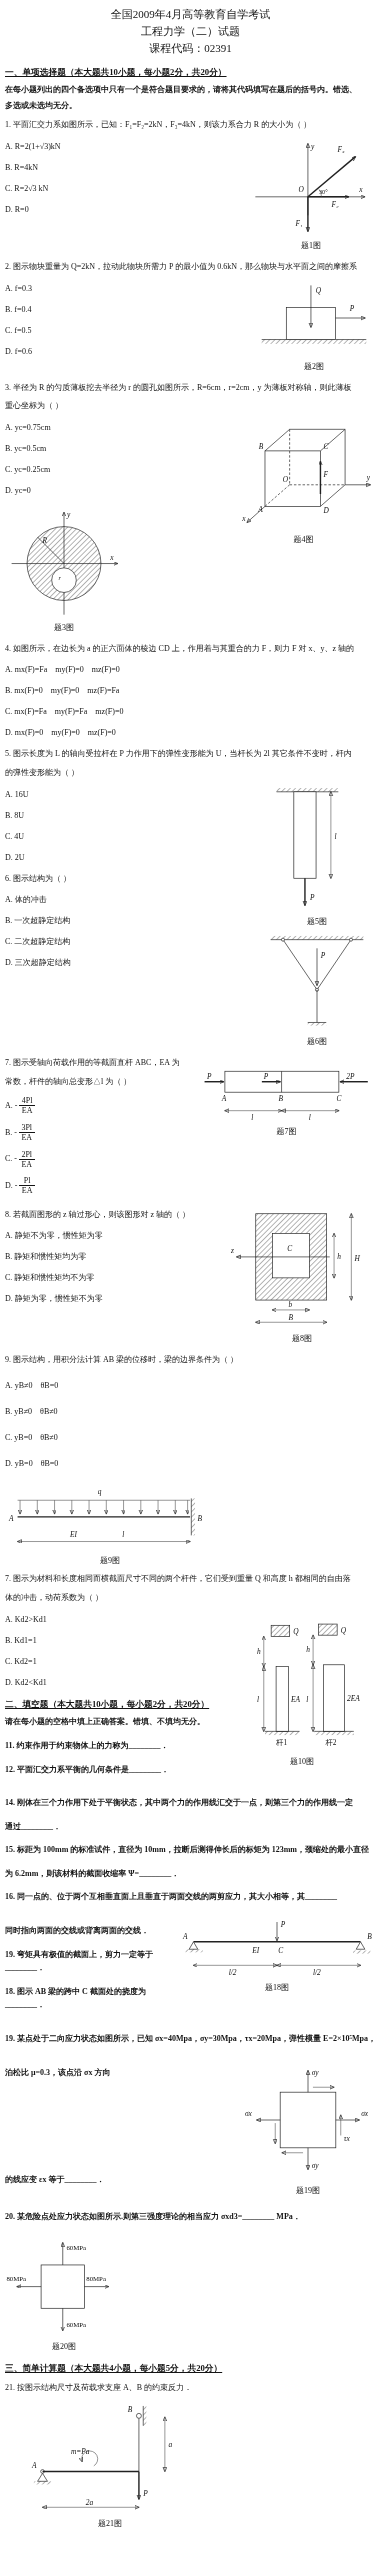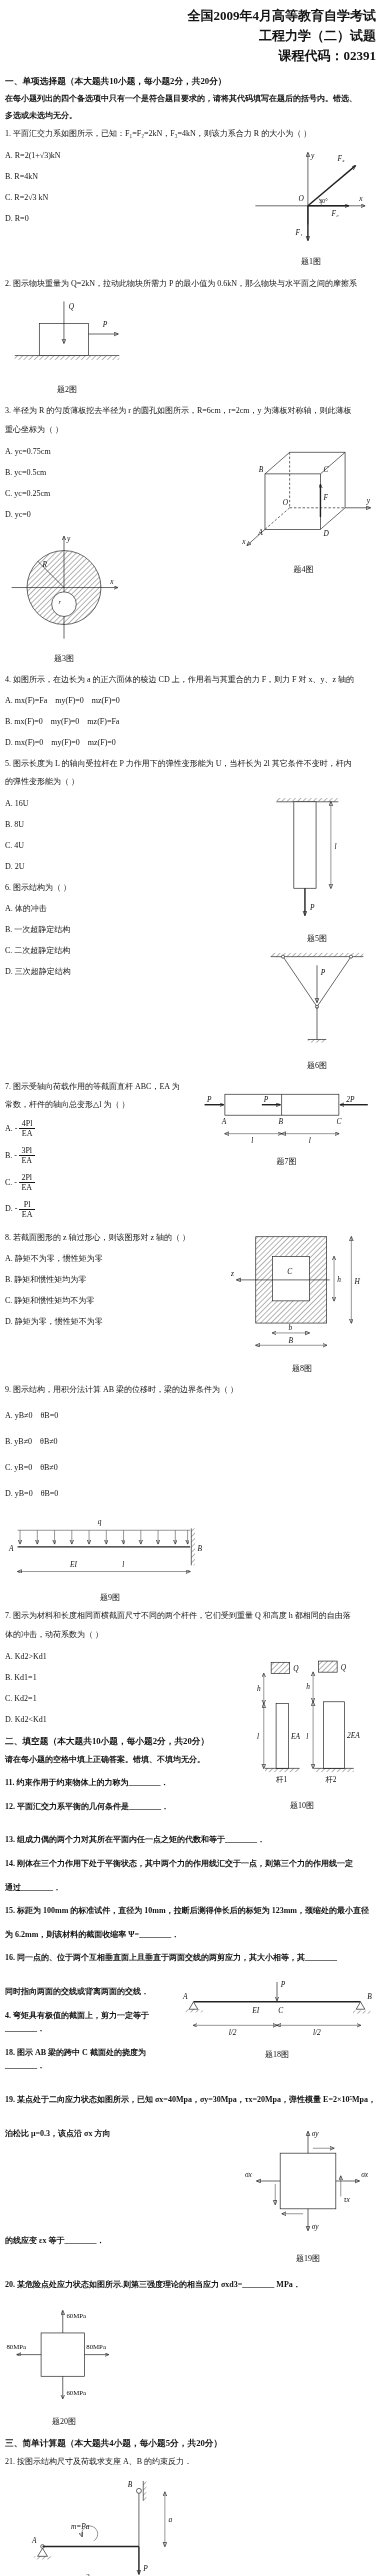--- a/index.html
+++ b/index.html
@@ -1,31 +1,31 @@
 <!DOCTYPE html>
 <html style="font-size:10px"><head>
 <meta charset="utf-8">
 <style>
   html,body{margin:0;padding:0;background:#fff;}
   .page{width:381px;box-sizing:border-box;padding:6.2px 5px 18.6px 5px;
         font-family:"Liberation Serif","DejaVu Serif",serif;font-size:8px;
         line-height:1.7;color:#141414;background:#fff;}
   .center{text-align:center;}
-  .h1{font-weight:bold;font-size:13px;line-height:1.55;text-align:right;}
-  .sec{font-weight:bold;font-size:8.7px;margin:7.4px 0 3.7px;}
+  .h1{font-weight:normal;font-size:11px;line-height:1.55;}
+  .sec{font-weight:bold;font-size:8.7px;margin:7.4px 0 3.7px;text-decoration:underline;}
   .note{font-weight:bold;margin:2.5px 0;}
-  .stem{margin:5px 0 1.2px;}
+  .stem{margin:5px 0 1.2px;font-family:Liberation Serif, serif;}
   .opt{margin:7.4px 0;}
   .optw{margin:12.4px 0;}
   .fill{margin:10px 0;font-weight:bold;}
   .row{display:flex;align-items:flex-start;}
   .col{flex:1 1 auto;min-width:0;}
   .figcol{flex:0 0 auto;}
   .fig{margin:2.5px 0;}
-  .figcap{text-align:center;font-size:8px;margin-top:9px;}
+  .figcap{text-align:center;font-size:8px;margin-top:2px;}
   .frow{display:flex;align-items:center;gap:1.9px;}
   .frac{display:inline-block;vertical-align:middle;text-align:center;line-height:1.15;}
   .frac .num{display:block;border-bottom:0.6px solid #141414;padding:0 2.5px;}
   .frac .den{display:block;padding:0 2.5px;}
   svg{display:block;}
   svg line,svg path,svg rect,svg circle,svg ellipse,svg polygon{stroke:#222;fill:none;stroke-width:1.1;}
   svg .thk{stroke-width:2.3;}
   svg .dim{stroke:#444;stroke-width:0.9;}
   svg .dsh{stroke-dasharray:4 3;}
   svg .ht{fill:url(#hatch);stroke:#222;}
@@ -86,20 +86,26 @@
         <text x="138" y="116">F₂</text>
         <text x="148" y="28">F₃</text>
         <text x="118" y="95" class="sm ni">30°</text>
       </svg>
       <div class="figcap">题1图</div>
     </div>
   </div>
 
   <div class="stem">2. 图示物块重量为 Q=2kN，拉动此物块所需力 P 的最小值为 0.6kN，那么物块与水平面之间的摩擦系</div>
   <div class="row">
+    <div class="col">
+      <div class="opt">A. f=0.3</div>
+      <div class="opt">B. f=0.4</div>
+      <div class="opt">C. f=0.5</div>
+      <div class="opt">D. f=0.6</div>
+    </div>
     <div class="figcol fig">
       <svg width="124" height="80" viewBox="0 0 200 130" style="font-size:13px">
         <line x1="15" y1="100" x2="185" y2="100"></line>
         <rect x="15" y="100" width="170" height="7" class="hto"></rect>
         <rect x="55" y="48" width="80" height="52" class="wh"></rect>
         <line x1="95" y1="12" x2="95" y2="80" marker-end="url(#arr)"></line>
         <line x1="135" y1="65" x2="183" y2="65" marker-end="url(#arr)"></line>
         <text x="103" y="24">Q</text>
         <text x="158" y="53">P</text>
       </svg>
@@ -153,20 +159,21 @@
         <text x="220" y="102">y</text>
         <text x="18" y="168">x</text>
       </svg>
       <div class="figcap">题4图</div>
     </div>
   </div>
 
   <div class="stem">4. 如图所示，在边长为 a 的正六面体的棱边 CD 上，作用着与其重合的力 F，则力 F 对 x、y、z 轴的</div>
   <div class="opt">A. mx(F)=Fa　my(F)=0　mz(F)=0</div>
   <div class="opt">B. mx(F)=0　my(F)=0　mz(F)=Fa</div>
+  <div class="opt">C. mx(F)=Fa　my(F)=Fa　mz(F)=0</div>
   <div class="opt">D. mx(F)=0　my(F)=0　mz(F)=0</div>
 
   <div class="stem">5. 图示长度为 L 的轴向受拉杆在 P 力作用下的弹性变形能为 U，当杆长为 2l 其它条件不变时，杆内</div>
   <div class="stem">的弹性变形能为（        ）</div>
   <div class="row">
     <div class="col">
       <div class="opt">A. 16U</div>
       <div class="opt">B. 8U</div>
       <div class="opt">C. 4U</div>
       <div class="opt">D. 2U</div>
@@ -359,31 +366,30 @@
         <line x1="140" y1="200" x2="204" y2="200"></line>
         <rect x="60" y="200" width="56" height="6" class="hto"></rect>
         <rect x="140" y="200" width="64" height="6" class="hto"></rect>
         <text x="78" y="222" class="ni">杆1</text>
         <text x="158" y="222" class="ni">杆2</text>
       </svg>
       <div class="figcap">题10图</div>
     </div>
   </div>
 
-  <div class="fill">13. 组成力偶的两个力对其所在平面内任一点之矩的代数和等于________．</div>
   <div class="fill">14. 刚体在三个力作用下处于平衡状态，其中两个力的作用线汇交于一点，则第三个力的作用线一定</div>
   <div class="fill">通过________．</div>
   <div class="fill">15. 标距为 100mm 的标准试件，直径为 10mm，拉断后测得伸长后的标矩为 123mm，颈缩处的最小直径</div>
   <div class="fill">为 6.2mm，则该材料的截面收缩率 Ψ=________．</div>
   <div class="fill">16. 同一点的、位于两个互相垂直面上且垂直于两面交线的两剪应力，其大小相等，其________</div>
 
   <div class="row">
     <div class="col">
       <div class="fill">同时指向两面的交线或背离两面的交线．</div>
-      <div class="fill">4. 弯矩具有极值的截面上，剪力一定等于________．</div>
+      <div class="fill">19. 弯矩具有极值的截面上，剪力一定等于________．</div>
       <div class="fill">18. 图示 AB 梁的跨中 C 截面处的挠度为________．</div>
     </div>
     <div class="figcol fig">
       <svg width="198" height="62" viewBox="0 0 320 100" style="font-size:13px">
         <line x1="25" y1="40" x2="295" y2="40" class="thk"></line>
         <polygon points="25,40 18,52 32,52" class="wh"></polygon>
         <rect x="12" y="52" width="28" height="5" class="hto"></rect>
         <polygon points="295,40 288,52 302,52" class="wh"></polygon>
         <rect x="283" y="54" width="28" height="5" class="hto"></rect>
         <line x1="160" y1="8" x2="160" y2="38" marker-end="url(#arr)"></line>

